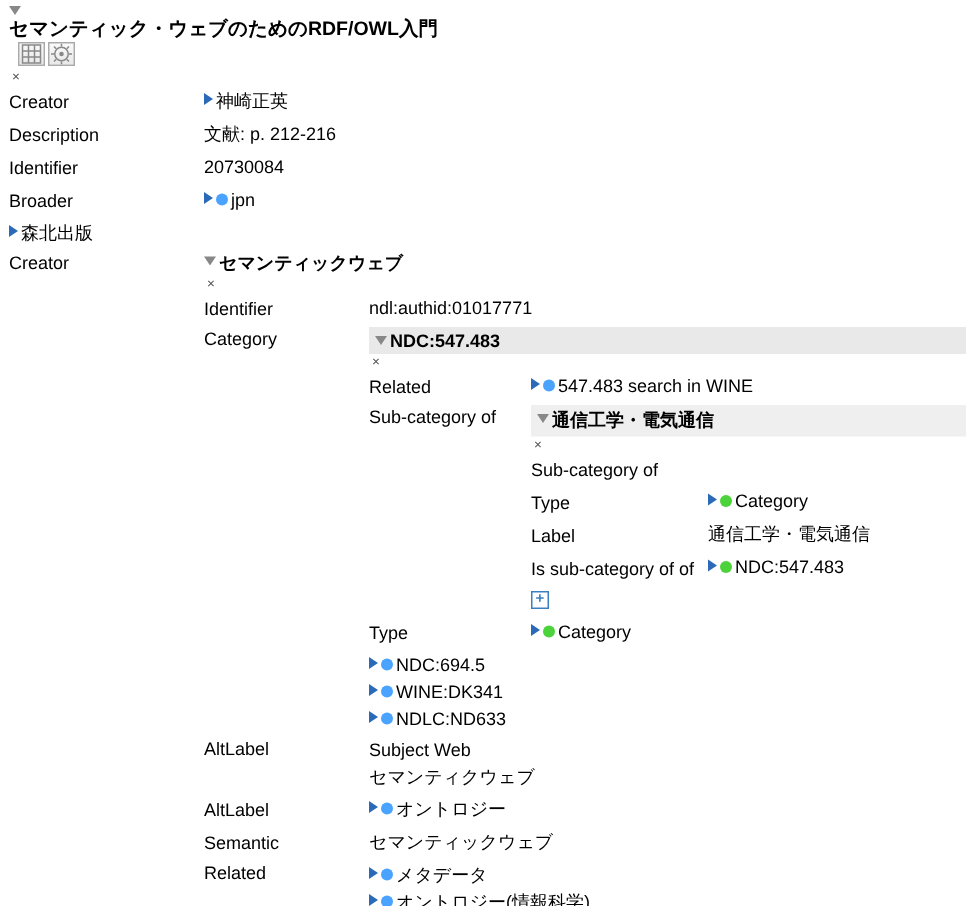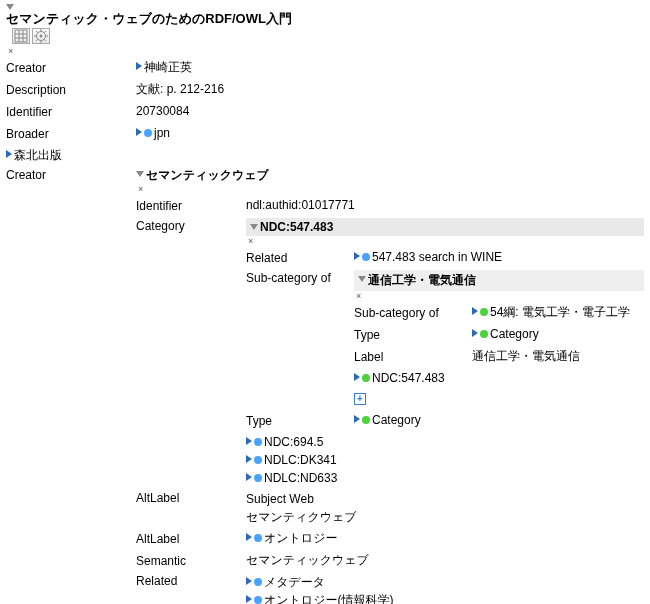--- a/index.html
+++ b/index.html
@@ -145,45 +145,45 @@
           </div>
 
           <div class="row row-l3">
             <div class="label-col">Sub-category of</div>
             <div class="value-col">
               <div class="bg-gray2"><span class="tri gray-down"></span><span class="nest-head">通信工学・電気通信</span></div>
               <div class="close-x">×</div>
 
               <div class="row row-l4 skinny">
                 <div class="label-col">Sub-category of</div>
-                <div class="value-col"><span class="tri"></span><span class="bullet b-green"></span><span>54綱: 電気工学・電子工学</span></div>
               </div>
               <div class="row row-l4 skinny">
                 <div class="label-col">Type</div>
                 <div class="value-col"><span class="tri"></span><span class="bullet b-green"></span><span>Category</span></div>
               </div>
               <div class="row row-l4 skinny">
                 <div class="label-col">Label</div>
                 <div class="value-col">通信工学・電気通信</div>
               </div>
               <div class="row row-l4 skinny">
+                <div class="label-col">Is sub-category of of</div>
                 <div class="value-col"><span class="tri"></span><span class="bullet b-green"></span><span>NDC:547.483</span></div>
               </div>
               <div><span class="plus">+</span></div>
             </div>
           </div>
 
           <div class="row row-l3 skinny" style="margin-top:6px;">
             <div class="label-col">Type</div>
             <div class="value-col"><span class="tri"></span><span class="bullet b-green"></span><span>Category</span></div>
           </div>
         </div>
 
         <div class="skinny"><span class="tri"></span><span class="bullet b-blue"></span><span>NDC:694.5</span></div>
-        <div class="skinny"><span class="tri"></span><span class="bullet b-blue"></span><span>NDLC:DK341</span></div>
+        <div class="skinny"><span class="tri"></span><span class="bullet b-blue"></span><span>WINE:DK341</span></div>
         <div class="skinny"><span class="tri"></span><span class="bullet b-blue"></span><span>NDLC:ND633</span></div>
       </div>
     </div>
 
     <div class="row row-l2">
       <div class="label-col">AltLabel</div>
       <div class="value-col">
         <div class="skinny">Subject Web</div>
         <div class="skinny">セマンティクウェブ</div>
       </div>

